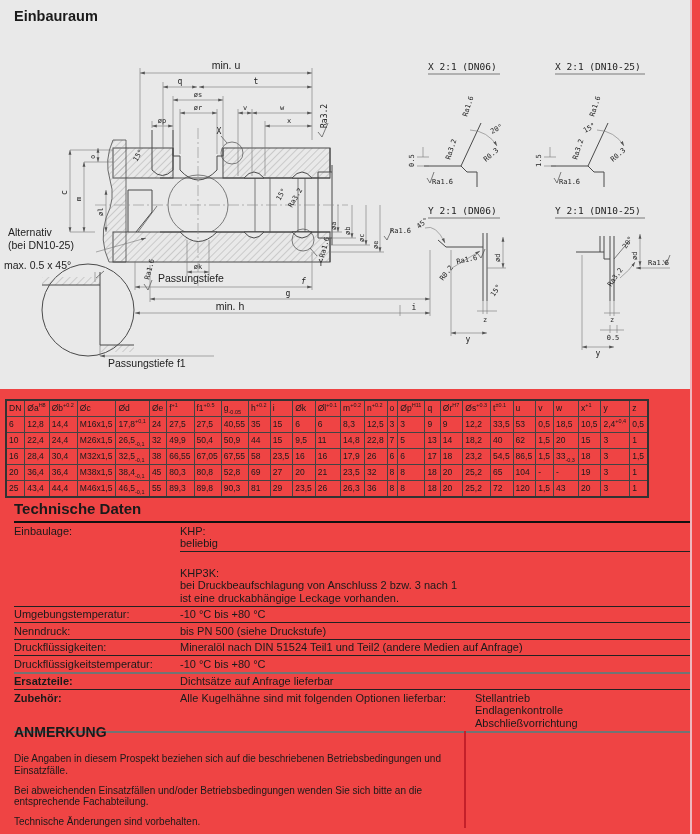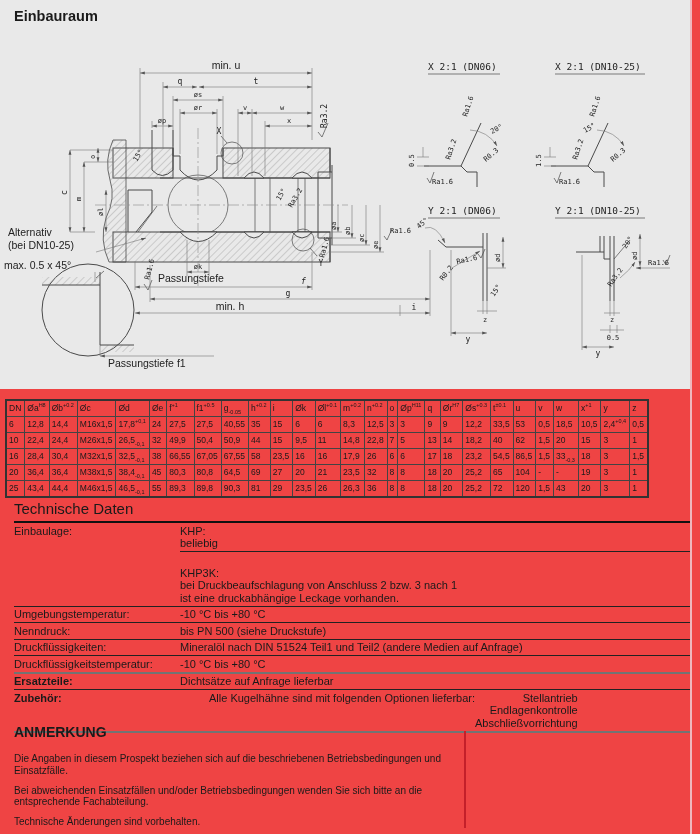--- a/index.html
+++ b/index.html
@@ -19,28 +19,28 @@
   .dm{stroke:#777;fill:none;stroke-width:.6}
   .cl{stroke:#8a8a8a;fill:none;stroke-width:.6;stroke-dasharray:11 3 2 3}
   
   table.dims{position:absolute;left:5px;top:399px;border-collapse:collapse;border:2px solid #333;
     font-size:8.5px;line-height:1;white-space:nowrap;}
   table.dims th,table.dims td{border:1px solid #444;padding:2px 3px 2px 2px;height:11px;
     font-weight:normal;text-align:left;vertical-align:middle;}
   table.dims sup,table.dims sub{font-size:5.5px;line-height:0;}
   
   .tech{position:absolute;left:14px;top:500px;width:676px;font-size:11px;line-height:1.14;}
-  .tech h2{font-size:15px;margin:0;padding:0 0 4px;border-bottom:2px solid #111;font-weight:normal;}
+  .tech h2{font-size:15px;margin:0;padding:0 0 4px;border-bottom:2px solid #111;font-weight:bold;}
   .trow{display:flex;border-bottom:1px solid #222;padding:1.5px 0;gap:12px;}
   .trow.thick{border-bottom:2px solid #737373;}
   .tlabel{width:154px;flex:none;}
   .tlabel.b{font-weight:bold;}
   .tval{flex:1;}
   .tgroup.sep{border-top:1px solid #222;margin-top:1px;padding-top:15px;}
-  .zwrap{display:flex;text-align:right;}
+  .zwrap{display:flex;}
   .zintro{width:295px;flex:none;}
   
   .anm{position:absolute;left:14px;top:724px;width:452px;}
   .anm h2{font-size:14px;margin:0 0 13px;font-weight:bold;}
   .anm p{margin:8px 0 7px;font-size:10px;line-height:1.18;}
   .rev-bar{position:absolute;left:464px;top:731px;width:2px;height:97px;background:#c4202a;}
   .edge-line{position:absolute;left:690px;top:0;width:2px;height:834px;background:#efb6bc;}
 </style>
 </head>
 <body>
@@ -365,21 +365,21 @@
         </tr>
         <tr>
           <td>20</td>
           <td>36,4</td>
           <td>36,4</td>
           <td>M38x1,5</td>
           <td>38,4<sub>-0,1</sub></td>
           <td>45</td>
           <td>80,3</td>
           <td>80,8</td>
-          <td>64,5</td>
+          <td>52,8</td>
           <td>69</td>
           <td>27</td>
           <td>20</td>
           <td>21</td>
           <td>23,5</td>
           <td>32</td>
           <td>8</td>
           <td>8</td>
           <td>18</td>
           <td>20</td>

